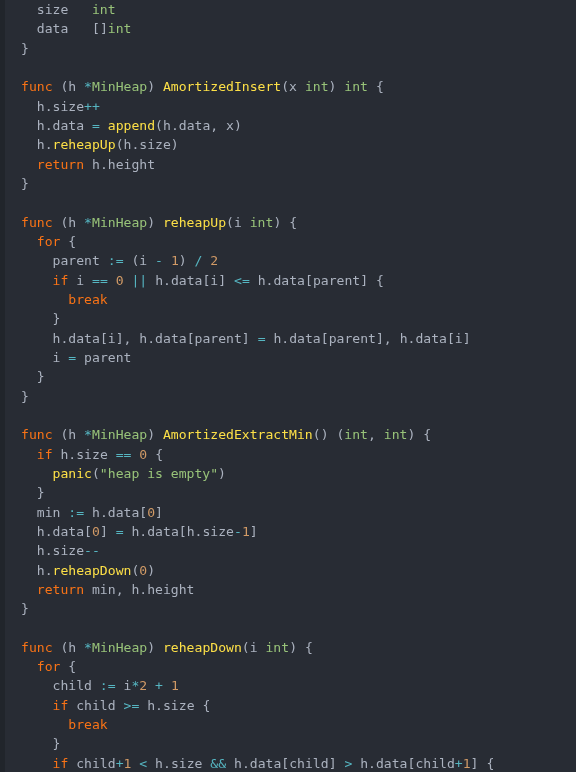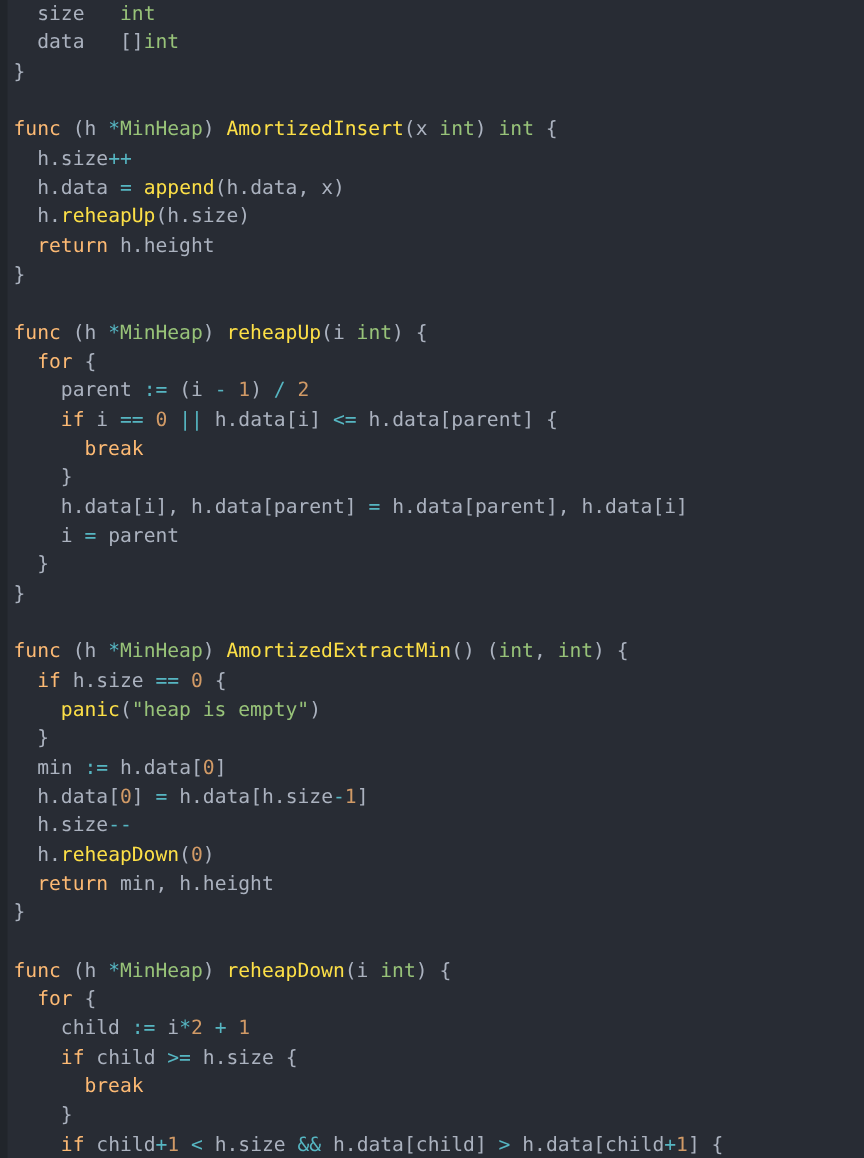--- a/index.html
+++ b/index.html
@@ -27,36 +27,36 @@
     top: 0;
     width: 5px;
     height: 772px;
     background: #21252b;
   }
   #code {
     position: absolute;
     left: 0;
     top: 0;
     width: 576px;
-    padding-left: 9px;
+    padding-left: 21px;
     padding-top: 0px;
     box-sizing: border-box;
     font-size: 13.1px;
     line-height: 19.33px;
     letter-spacing: 0px;
     white-space: pre;
     color: #abb2bf;
   }
   .ln {
     height: 19.33px;
     white-space: pre;
     color: #abb2bf;
   }
   
-  .kw   { color: #fdba74; }  
+  .kw   { color: #f97316; }  
   .fn   { color: #fde047; }  
   .typ  { color: #98c379; }  
   .str  { color: #98c379; }  
   .num  { color: #d19a66; }  
   .op   { color: #56b6c2; }  
   .pun  { color: #abb2bf; }  
   .var  { color: #abb2bf; }
 </style>
 </head>
 <body>

